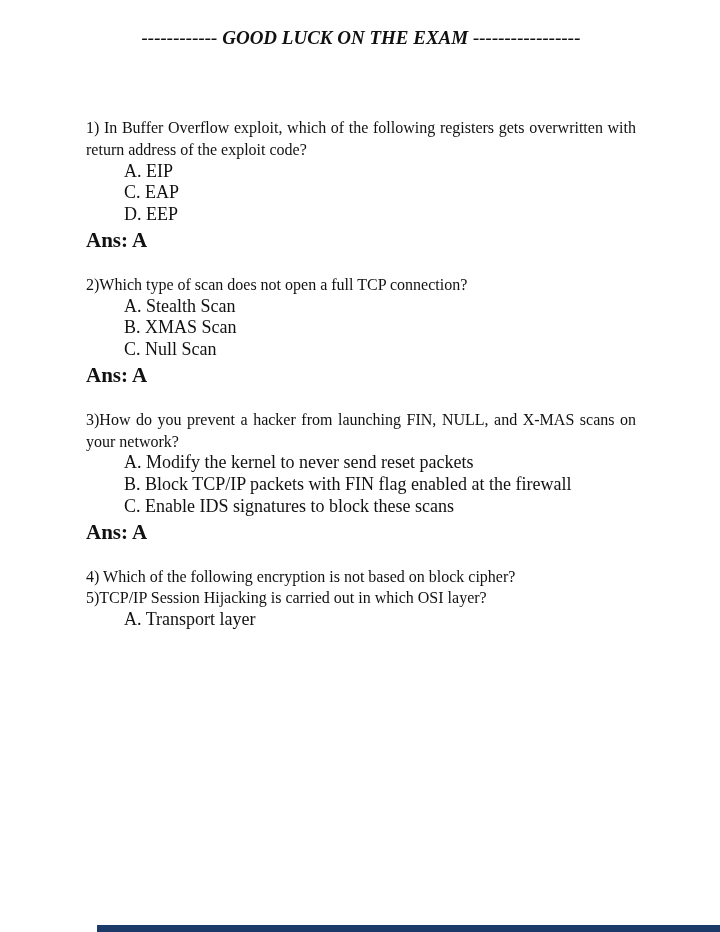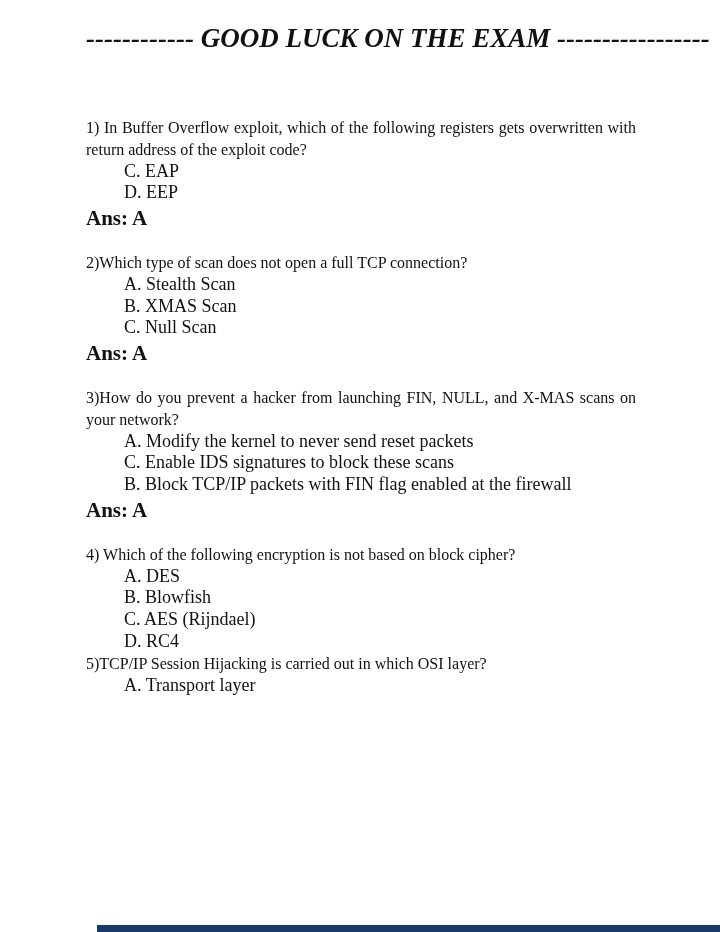--- a/index.html
+++ b/index.html
@@ -22,21 +22,21 @@
     top: 0;
     width: 550px;
   }
   .title {
     margin: 0;
     padding-top: 22px;
     margin-bottom: 63px;
     text-align: center;
     font-weight: bold;
     font-style: italic;
-    font-size: 27px;
+    font-size: 19px;
     line-height: 32px;
     white-space: nowrap;
     color: #111111;
   }
   .question-text {
     margin: 0;
     font-size: 16px;
     line-height: 21.8px;
     text-align: justify;
   }
@@ -70,54 +70,49 @@
 <body>
 
 <div class="page">
   <div class="content">
 
     <h1 class="title">------------ GOOD LUCK ON THE EXAM -----------------</h1>
 
     <div class="question-block">
       <p class="question-text">1) In Buffer Overflow exploit, which of the following registers gets overwritten with return address of the exploit code?</p>
       <div class="options">
+        <p class="option">A. EIP</p>
         <p class="option">C. EAP</p>
         <p class="option">D. EEP</p>
       </div>
       <p class="answer">Ans: A</p>
     </div>
 
     <div class="question-block">
       <p class="question-text">2)Which type of scan does not open a full TCP connection?</p>
       <div class="options">
         <p class="option">A. Stealth Scan</p>
         <p class="option">B. XMAS Scan</p>
         <p class="option">C. Null Scan</p>
       </div>
       <p class="answer">Ans: A</p>
     </div>
 
     <div class="question-block">
       <p class="question-text">3)How do you prevent a hacker from launching FIN, NULL, and X-MAS scans on your network?</p>
       <div class="options">
         <p class="option">A. Modify the kernel to never send reset packets</p>
+        <p class="option">B. Block TCP/IP packets with FIN flag enabled at the firewall</p>
         <p class="option">C. Enable IDS signatures to block these scans</p>
-        <p class="option">B. Block TCP/IP packets with FIN flag enabled at the firewall</p>
       </div>
       <p class="answer">Ans: A</p>
     </div>
 
     <div class="question-block">
       <p class="question-text">4) Which of the following encryption is not based on block cipher?</p>
-      <div class="options">
-        <p class="option">A. DES</p>
-        <p class="option">B. Blowfish</p>
-        <p class="option">C. AES (Rijndael)</p>
-        <p class="option">D. RC4</p>
-      </div>
     </div>
 
     <div class="question-block">
       <p class="question-text">5)TCP/IP Session Hijacking is carried out in which OSI layer?</p>
       <div class="options">
         <p class="option">A. Transport layer</p>
       </div>
     </div>
 
   </div>

